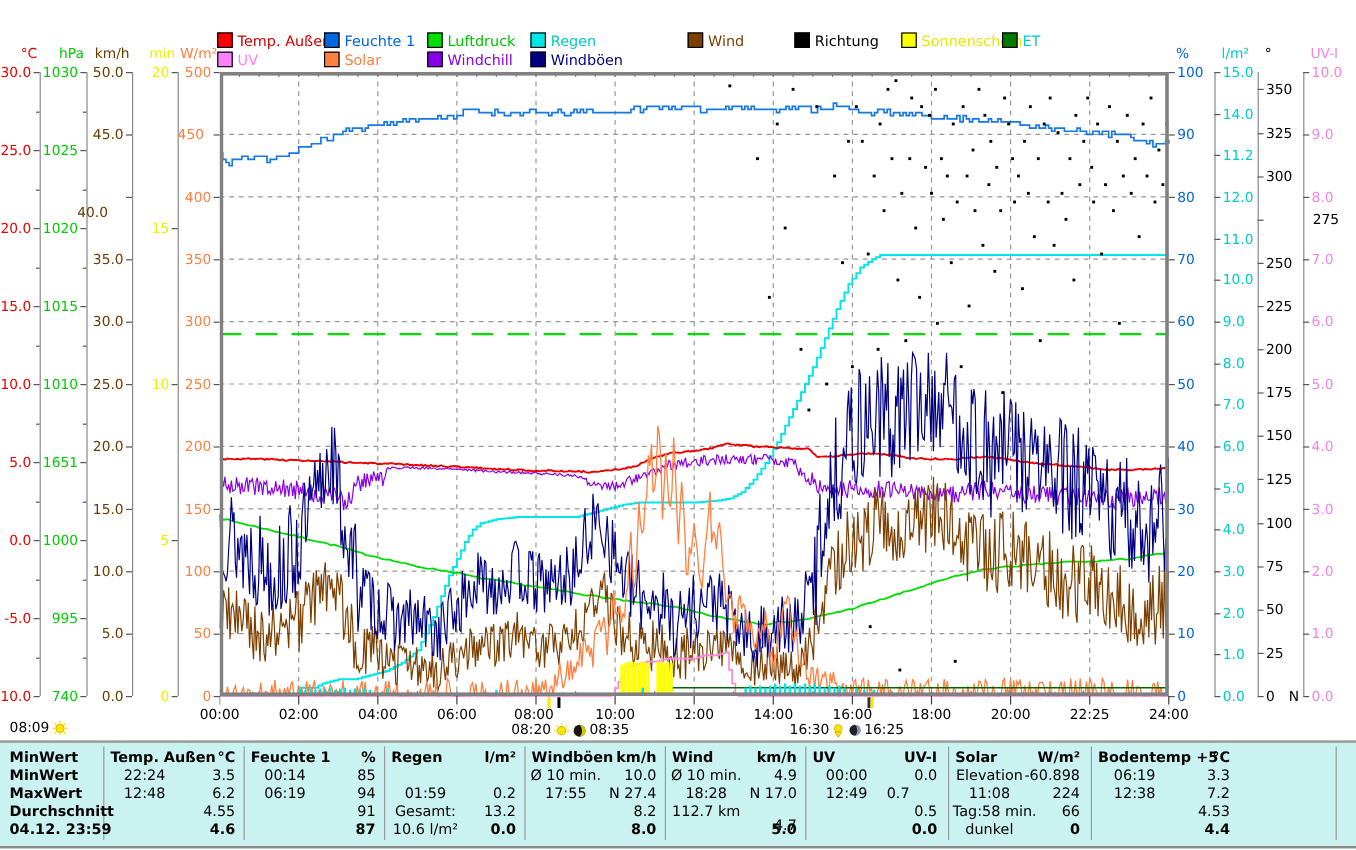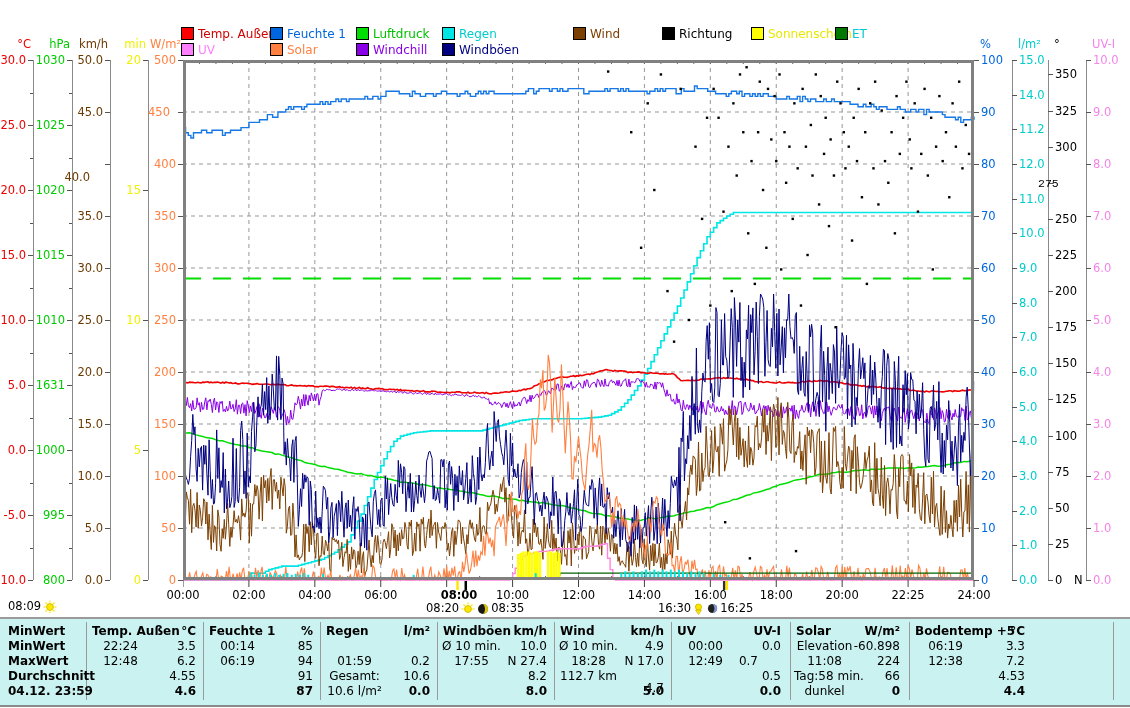--- a/index.html
+++ b/index.html
@@ -114,27 +114,27 @@
       <div class="axis-num" style="color: rgb(0, 204, 0); top: 55px; left: 19px; width: 46px; text-align: right;">1030</div>
       <div class="tick" style="top: 125px; width: 5px; left: 67px;"></div>
       <div class="axis-num" style="color: rgb(0, 204, 0); top: 120px; left: 19px; width: 46px; text-align: right;">1025</div>
       <div class="tick" style="top: 190px; width: 5px; left: 67px;"></div>
       <div class="axis-num" style="color: rgb(0, 204, 0); top: 185px; left: 19px; width: 46px; text-align: right;">1020</div>
       <div class="tick" style="top: 255px; width: 5px; left: 67px;"></div>
       <div class="axis-num" style="color: rgb(0, 204, 0); top: 250px; left: 19px; width: 46px; text-align: right;">1015</div>
       <div class="tick" style="top: 320px; width: 5px; left: 67px;"></div>
       <div class="axis-num" style="color: rgb(0, 204, 0); top: 315px; left: 19px; width: 46px; text-align: right;">1010</div>
       <div class="tick" style="top: 385px; width: 5px; left: 67px;"></div>
-      <div class="axis-num" style="color: rgb(0, 204, 0); top: 380px; left: 19px; width: 46px; text-align: right;">1631</div>
+      <div class="axis-num" style="color: rgb(0, 204, 0); top: 380px; left: 19px; width: 46px; text-align: right;">1651</div>
       <div class="tick" style="top: 450px; width: 5px; left: 67px;"></div>
       <div class="axis-num" style="color: rgb(0, 204, 0); top: 445px; left: 19px; width: 46px; text-align: right;">1000</div>
       <div class="tick" style="top: 515px; width: 5px; left: 67px;"></div>
       <div class="axis-num" style="color: rgb(0, 204, 0); top: 510px; left: 19px; width: 46px; text-align: right;">995</div>
       <div class="tick" style="top: 580px; width: 5px; left: 67px;"></div>
-      <div class="axis-num" style="color: rgb(0, 204, 0); top: 575px; left: 19px; width: 46px; text-align: right;">800</div>
+      <div class="axis-num" style="color: rgb(0, 204, 0); top: 575px; left: 19px; width: 46px; text-align: right;">740</div>
       <div class="tick" style="top: 92.5px; width: 3px; left: 69px;"></div>
       <div class="tick" style="top: 157.5px; width: 3px; left: 69px;"></div>
       <div class="tick" style="top: 222.5px; width: 3px; left: 69px;"></div>
       <div class="tick" style="top: 287.5px; width: 3px; left: 69px;"></div>
       <div class="tick" style="top: 352.5px; width: 3px; left: 69px;"></div>
       <div class="tick" style="top: 417.5px; width: 3px; left: 69px;"></div>
       <div class="tick" style="top: 482.5px; width: 3px; left: 69px;"></div>
       <div class="tick" style="top: 547.5px; width: 3px; left: 69px;"></div>
       <div class="rail" style="left: 110px; top: 60px; height: 520px;"></div>
       <div class="axis-unit" style="color: rgb(107, 58, 0); top: 38px; left: 64px; width: 44px; text-align: right;">km/h</div>
@@ -254,21 +254,21 @@
       <div class="axis-num" style="color: rgb(0, 204, 204); top: 575px; left: 1019px;">0.0</div>
       <div class="rail" style="left: 1048px; top: 60px; height: 520px;"></div>
       <div class="axis-unit" style="color: rgb(0, 0, 0); top: 38px; left: 1054px;">°</div>
       <div class="tick" style="top: 74.4444px; width: 5px; left: 1048px;"></div>
       <div class="axis-num" style="color: rgb(0, 0, 0); top: 69.4444px; left: 1055px;">350</div>
       <div class="tick" style="top: 110.556px; width: 5px; left: 1048px;"></div>
       <div class="axis-num" style="color: rgb(0, 0, 0); top: 105.556px; left: 1055px;">325</div>
       <div class="tick" style="top: 146.667px; width: 5px; left: 1048px;"></div>
       <div class="axis-num" style="color: rgb(0, 0, 0); top: 141.667px; left: 1055px;">300</div>
       <div class="tick" style="top: 182.778px; width: 5px; left: 1048px;"></div>
-      <div class="axis-num" style="color: rgb(0, 0, 0); top: 177.778px; left: 1038px; font-family: Liberation Mono, monospace;">275</div>
+      <div class="axis-num" style="color: rgb(0, 0, 0); top: 177.778px; left: 1094px;">275</div>
       <div class="tick" style="top: 218.889px; width: 5px; left: 1048px;"></div>
       <div class="axis-num" style="color: rgb(0, 0, 0); top: 213.889px; left: 1055px;">250</div>
       <div class="tick" style="top: 255px; width: 5px; left: 1048px;"></div>
       <div class="axis-num" style="color: rgb(0, 0, 0); top: 250px; left: 1055px;">225</div>
       <div class="tick" style="top: 291.111px; width: 5px; left: 1048px;"></div>
       <div class="axis-num" style="color: rgb(0, 0, 0); top: 286.111px; left: 1055px;">200</div>
       <div class="tick" style="top: 327.222px; width: 5px; left: 1048px;"></div>
       <div class="axis-num" style="color: rgb(0, 0, 0); top: 322.222px; left: 1055px;">175</div>
       <div class="tick" style="top: 363.333px; width: 5px; left: 1048px;"></div>
       <div class="axis-num" style="color: rgb(0, 0, 0); top: 358.333px; left: 1055px;">150</div>
@@ -594,21 +594,21 @@
         <line x1="541.1758333333333" y1="521" x2="541.1758333333333" y2="530" stroke="#303030" stroke-width="2.5"></line>
         <line x1="543.8125" y1="521" x2="543.8125" y2="530" stroke="#ffe600" stroke-width="2.5"></line>
         <rect x="1.5" y="1.5" width="788" height="517" fill="none" stroke="#808080" stroke-width="3"></rect>
       </svg>
     </div>
   <div class="abs" id="xlabels">
       <div class="xlab" style="left: 160px; top: 588px;">00:00</div>
       <div class="xlab" style="left: 225.917px; top: 588px;">02:00</div>
       <div class="xlab" style="left: 291.833px; top: 588px;">04:00</div>
       <div class="xlab" style="left: 357.75px; top: 588px;">06:00</div>
-      <div class="xlab" style="left: 436px; top: 588px; font-weight: bold;">08:00</div>
+      <div class="xlab" style="left: 422px; top: 588px;">08:00</div>
       <div class="xlab" style="left: 489.583px; top: 588px;">10:00</div>
       <div class="xlab" style="left: 555.5px; top: 588px;">12:00</div>
       <div class="xlab" style="left: 621.417px; top: 588px;">14:00</div>
       <div class="xlab" style="left: 687.333px; top: 588px;">16:00</div>
       <div class="xlab" style="left: 753.25px; top: 588px;">18:00</div>
       <div class="xlab" style="left: 819.167px; top: 588px;">20:00</div>
       <div class="xlab" style="left: 885.083px; top: 588px;">22:25</div>
       <div class="xlab" style="left: 951px; top: 588px;">24:00</div>
     </div>
 
@@ -696,21 +696,21 @@
       <div class="tcell tv-sub" style="left: 207px; width: 106px; top: 50px;">91</div>
       <div class="tcell tl-sub" style="left: 207px; width: 61px; top: 65px;"></div>
       <div class="tcell tv-sub bold" style="left: 207px; width: 106px; top: 65px;">87</div>
       <div class="tcell bold" style="left: 326px; top: 5px;">Regen</div>
       <div class="tcell bold tv-sub" style="left: 324px; width: 106px; top: 5px;">l/m²</div>
       <div class="tcell tl-sub" style="left: 324px; width: 61px; top: 20px;"></div>
       <div class="tcell tv-sub" style="left: 324px; width: 106px; top: 20px;"></div>
       <div class="tcell tl-sub" style="left: 324px; width: 61px; top: 35px;">01:59</div>
       <div class="tcell tv-sub" style="left: 324px; width: 106px; top: 35px;">0.2</div>
       <div class="tcell tl-sub" style="left: 324px; width: 61px; top: 50px;">Gesamt:</div>
-      <div class="tcell tv-sub" style="left: 324px; width: 106px; top: 50px;">10.6</div>
+      <div class="tcell tv-sub" style="left: 324px; width: 106px; top: 50px;">13.2</div>
       <div class="tcell tl-sub" style="left: 324px; width: 61px; top: 65px;">10.6 l/m²</div>
       <div class="tcell tv-sub bold" style="left: 324px; width: 106px; top: 65px;">0.0</div>
       <div class="tcell bold" style="left: 443px; top: 5px;">Windböen</div>
       <div class="tcell bold tv-sub" style="left: 441px; width: 106px; top: 5px;">km/h</div>
       <div class="tcell tl-sub" style="left: 441px; width: 61px; top: 20px;">Ø 10 min.</div>
       <div class="tcell tv-sub" style="left: 441px; width: 106px; top: 20px;">10.0</div>
       <div class="tcell tl-sub" style="left: 441px; width: 61px; top: 35px;">17:55</div>
       <div class="tcell tv-sub" style="left: 441px; width: 106px; top: 35px;">N 27.4</div>
       <div class="tcell tl-sub" style="left: 441px; width: 61px; top: 50px;"></div>
       <div class="tcell tv-sub" style="left: 441px; width: 106px; top: 50px;">8.2</div>

